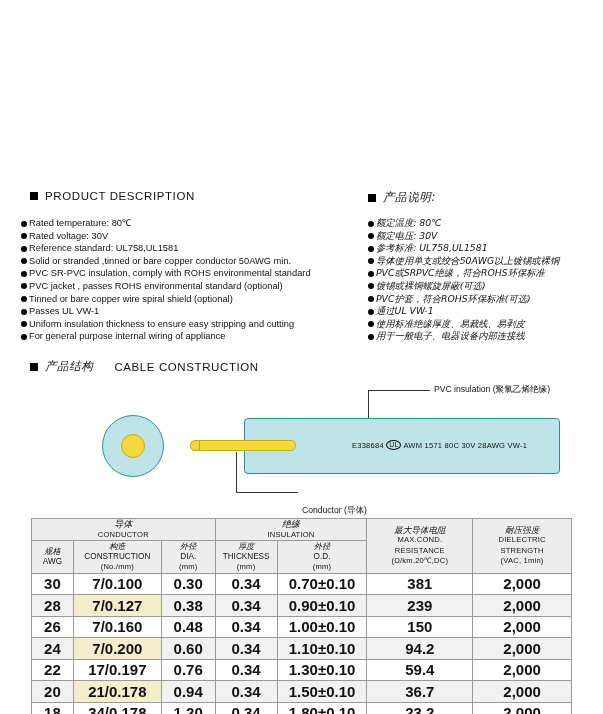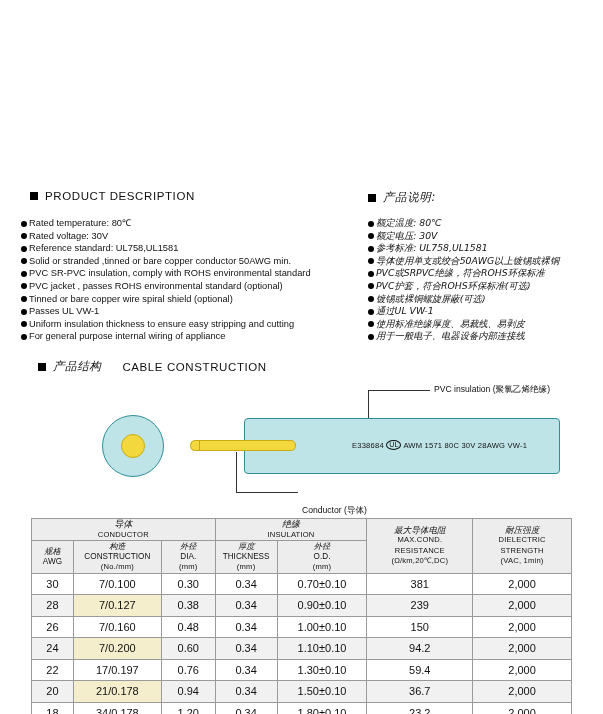--- a/index.html
+++ b/index.html
@@ -150,21 +150,22 @@
   table.spec thead th {
     background: #ededed;
     height: 20px;
     line-height: 10.5px;
     font-size: 8.2px;
   }
   table.spec thead th .big { font-size: 9px; }
   table.spec thead th .sm  { font-size: 7.6px; letter-spacing: 0.2px;}
   table.spec tbody td {
     height: 20.5px;
-    font-size: 11px;
+    font-size: 15px;
+    font-weight: bold;
   }
   tbody tr:nth-child(even) td { background: #f1f1f1; }
   tbody tr:nth-child(odd)  td { background: #ffffff; }
   td.hl, tbody tr:nth-child(even) td.hl { background: #fbf6d8; }
   tbody tr:nth-child(even) td.hl { background: #f5eecc; }
 </style>
 </head>
 <body>
 
 <div class="page">
@@ -238,41 +239,41 @@
     <div class="row">
         <span class="dot"></span>
         <span class="txt">导体使用单支或绞合50AWG以上镀锡或裸铜</span>
       </div>
     <div class="row">
         <span class="dot"></span>
         <span class="txt">PVC或SRPVC绝缘，符合ROHS环保标准</span>
       </div>
     <div class="row">
         <span class="dot"></span>
+        <span class="txt">镀锡或裸铜螺旋屏蔽(可选)</span>
+      </div>
+    <div class="row">
+        <span class="dot"></span>
         <span class="txt">PVC护套，符合ROHS环保标准(可选)</span>
       </div>
     <div class="row">
         <span class="dot"></span>
-        <span class="txt">镀锡或裸铜螺旋屏蔽(可选)</span>
-      </div>
-    <div class="row">
-        <span class="dot"></span>
         <span class="txt">通过UL  VW-1</span>
       </div>
     <div class="row">
         <span class="dot"></span>
         <span class="txt">使用标准绝缘厚度、易裁线、易剥皮</span>
       </div>
     <div class="row">
         <span class="dot"></span>
         <span class="txt">用于一般电子、电器设备内部连接线</span>
       </div>
   </div>
 
-  <div class="sec-head" style="left:30px; top:359px;padding-left:8px;">
+  <div class="sec-head" style="left:22px; top:359px;padding-left:8px;">
     <span class="sq"></span>
     <span class="cn">产品结构</span>
     <span class="txt2">CABLE CONSTRUCTION</span>
   </div>
 
   <div class="diagram" style="left:0; top:0; width:603px; height:714px;">
 
     <div class="cs-outer" style="left:102px; top:415px;"></div>
     <div class="cs-inner" style="left:121px; top:434px;"></div>
 

